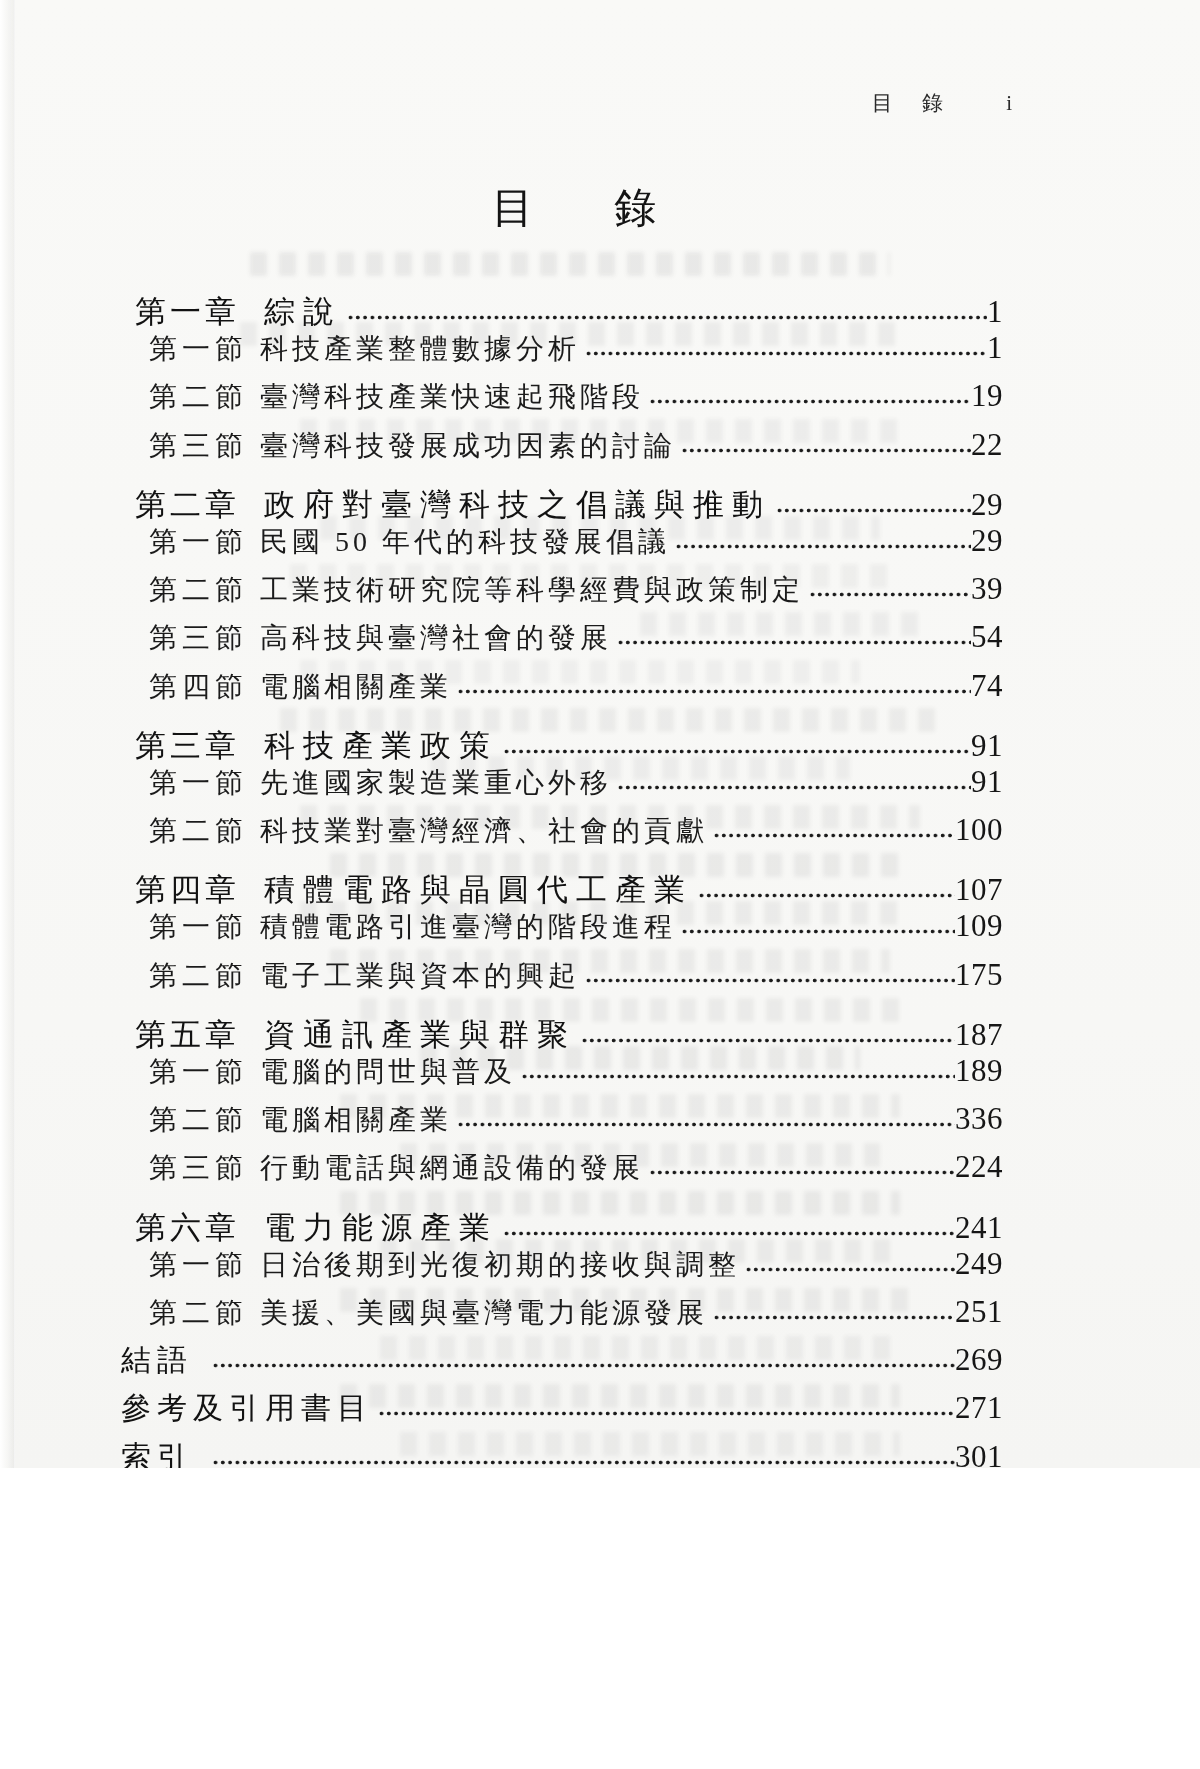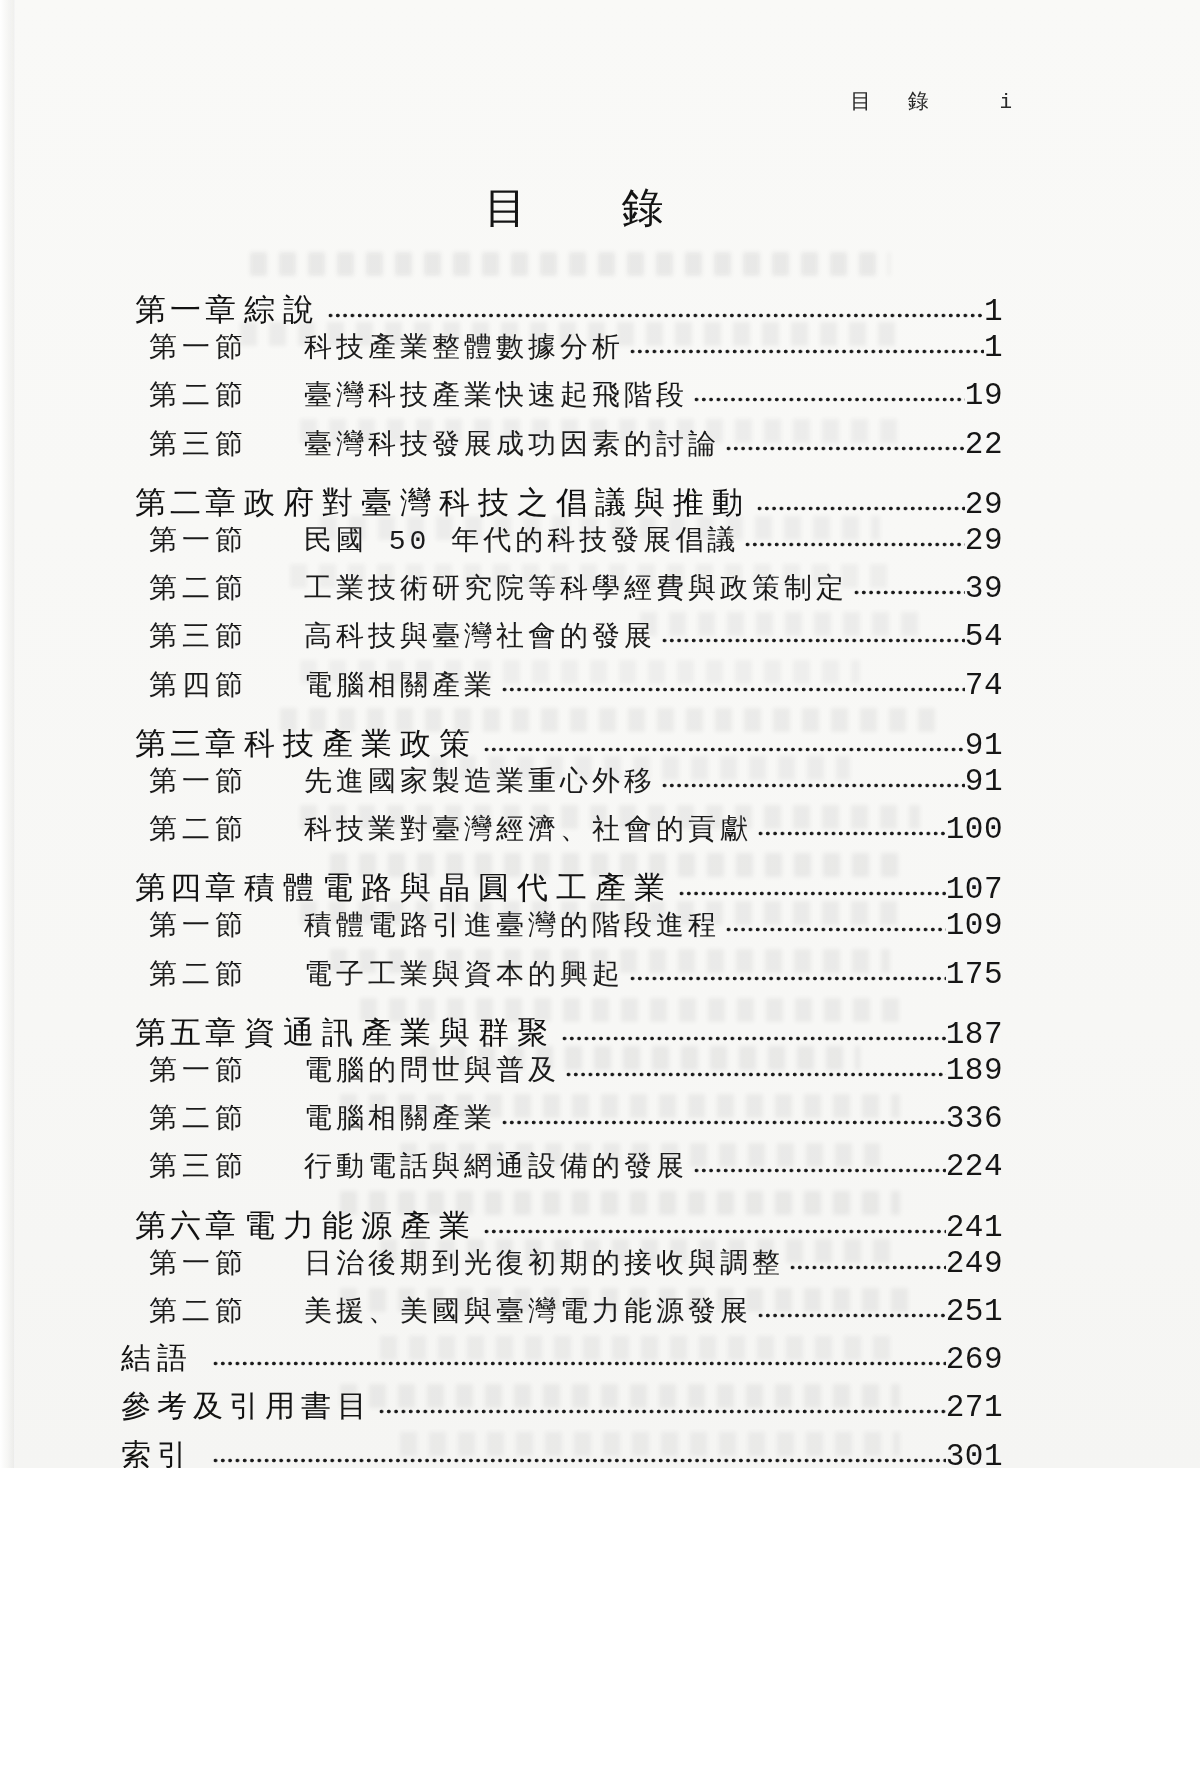--- a/index.html
+++ b/index.html
@@ -1,21 +1,21 @@
 <!DOCTYPE html>
 <html><head>
 <meta charset="utf-8">
 <style>
   html, body { margin: 0; padding: 0; background: #ffffff; }
   .page {
     position: relative;
     width: 1200px;
     height: 1468px;
     background: linear-gradient(180deg, #f9f9f7 0%, #f7f7f5 70%, #f5f5f3 100%);
-    font-family: Liberation Mono, monospace;
+    font-family: Liberation Serif, serif;
     color: #1b1b1b;
     overflow: hidden;
   }
   
   .left-edge {
     position: absolute; left: 0; top: 0; width: 14px; height: 100%;
     background: linear-gradient(90deg, #ffffff 0%, #f6f6f4 55%, rgba(0,0,0,0.035) 100%);
     border-right: 1px solid rgba(0,0,0,0.04);
   }
   
@@ -31,25 +31,25 @@
     position: absolute; top: 180px; left: 0; width: 1150px; margin: 0;
     text-align: center; font-size: 42px; font-weight: 400;
     letter-spacing: 2px; word-spacing: 66px; color: #141414;
   }
   
   .toc { position: absolute; left: 135px; top: 276px; width: 868px; }
   .row { display: flex; align-items: baseline; height: 48.2px; line-height: 48.2px; white-space: nowrap; }
   .row .label { flex: 0 0 auto; }
   .row .title { flex: 0 0 auto; }
   .chapter { font-size: 31px; color: #121212; }
-  .chapter .label { letter-spacing: 4px; margin-right: 4px; }
+  .chapter .label { letter-spacing: 4px; margin-right: 24px; }
   .chapter .title { letter-spacing: 8px; margin-top: 12px; }
   .section { font-size: 28px; padding-left: 14px; }
   .section .label { letter-spacing: 5px; margin-right: 12px; }
-  .section .title { letter-spacing: 4px; margin-left: 44px; }
+  .section .title { letter-spacing: 4px; }
   .backmatter { font-size: 30px; margin-left: -14px; color: #121212; }
   .backmatter .title { letter-spacing: 6px; }
   .backmatter .title.short { min-width: 86px; }
   .dots {
     flex: 1 1 auto; min-width: 18px; height: 10px; margin-left: 5px;
     background-image: radial-gradient(circle at 3.5px 5.5px, #1a1a1a 1.5px, rgba(26,26,26,0.35) 1.9px, transparent 2.3px);
     background-size: 7.3px 10px; background-repeat: repeat-x; background-position: left bottom;
   }
   .pagenum { flex: 0 0 auto; font-size: 31px; letter-spacing: 0.5px; color: #161616; }
   

